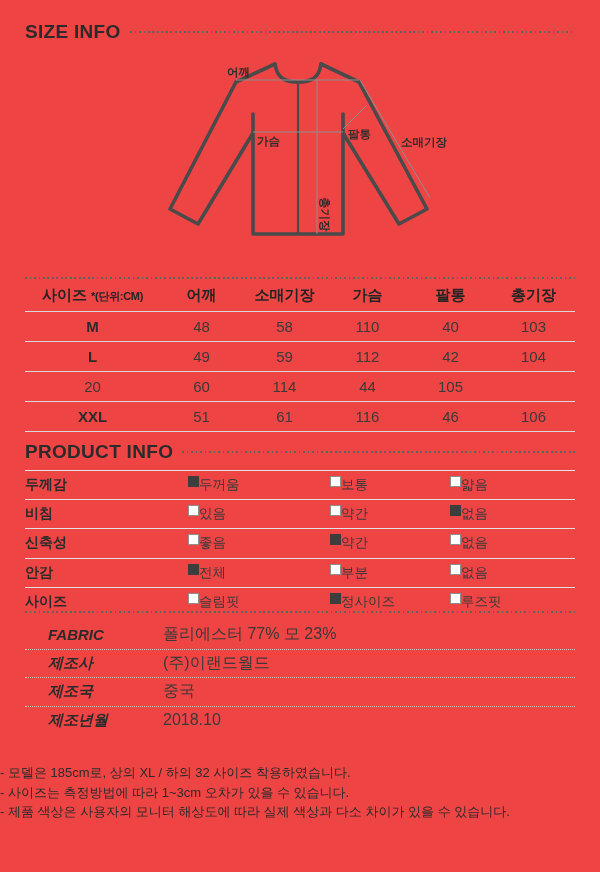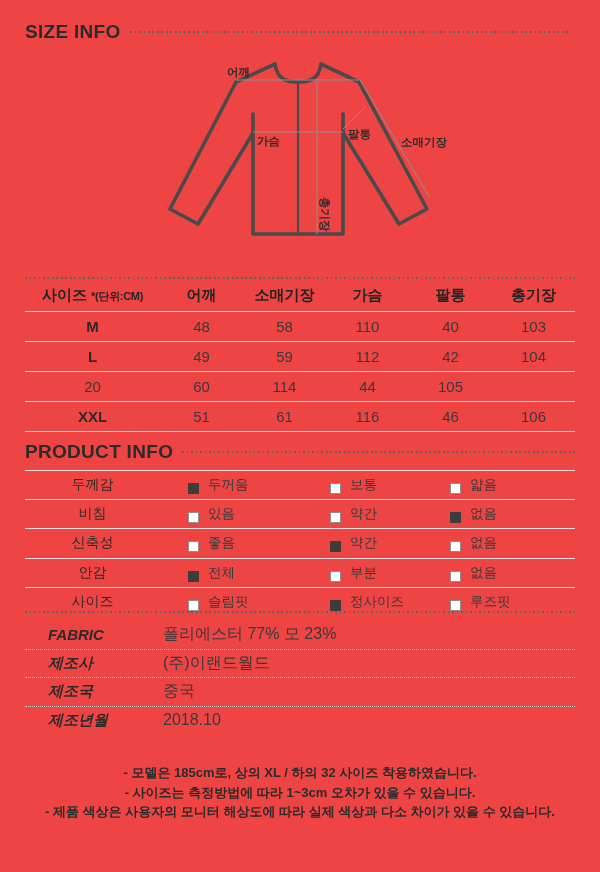--- a/index.html
+++ b/index.html
@@ -25,37 +25,37 @@
           text-align:center;height:29px;border-bottom:1px solid #d9d9d9;font-size:15px;color:#3a3a3a;}
   .st-row.head{height:32px;font-weight:700;color:#242424;}
   .st-row .sz{font-weight:700;color:#2b2b2b;}
   .unit{font-size:11px;letter-spacing:-.3px;}
 
   
   #product-table{position:absolute;left:25px;top:470px;width:550px;border-top:1px solid #e4e4e4;}
   .pi-row{display:grid;grid-template-columns:135px 142px 120px auto;align-items:center;
           height:28.2px;border-bottom:1px solid #e0e0e0;font-size:13.5px;color:#3a3a3a;}
   .pi-row:last-child{border-bottom:none;}
-  .pi-label{text-align:center;font-weight:400;font-size:14px;color:#2b2b2b;}
-  .pi-opt{display:flex;align-items:flex-end;gap:9px;padding-left:28px;}
+  .pi-label{text-align:left;font-weight:700;font-size:14px;color:#2b2b2b;}
+  .pi-opt{display:flex;align-items:flex-start;padding-left:28px;}
   .cb{width:11px;height:11px;flex:0 0 auto;box-sizing:border-box;}
   .cb.off{background:#fff;border:1.5px solid #8f8f8f;}
   .cb.on{background:#3d3d3d;border:1.5px solid #3d3d3d;}
   #product-dots{position:absolute;left:25px;right:25px;top:611px;}
 
   
   #fabric{position:absolute;left:25px;top:613px;width:550px;padding-top:8px;}
   .fb-row{display:flex;align-items:center;height:27.5px;border-bottom:1px dotted #c8c8c8;}
   .fb-row:last-child{border-bottom:none;}
   .fb-label{width:70px;margin-left:23px;font-weight:700;font-size:15px;color:#2b2b2b;flex:0 0 auto;font-style:italic;}
   .fb-value{font-size:16px;color:#3a3a3a;margin-left:45px;}
 
   
-  #notes{position:absolute;left:0;top:763px;width:600px;text-align:center;
-         font-size:13px;line-height:19.5px;color:#2b2b2b;font-weight:bold;}
+  #notes{position:absolute;left:0;top:763px;width:600px;
+         font-size:13px;line-height:19.5px;color:#2b2b2b;}
 </style>
 </head>
 <body>
 
 <div class="page">
 
   <div class="sec-header" id="size-header">
     <span class="sec-title">SIZE INFO</span>
     <span class="dots-dark"></span>
   </div>

